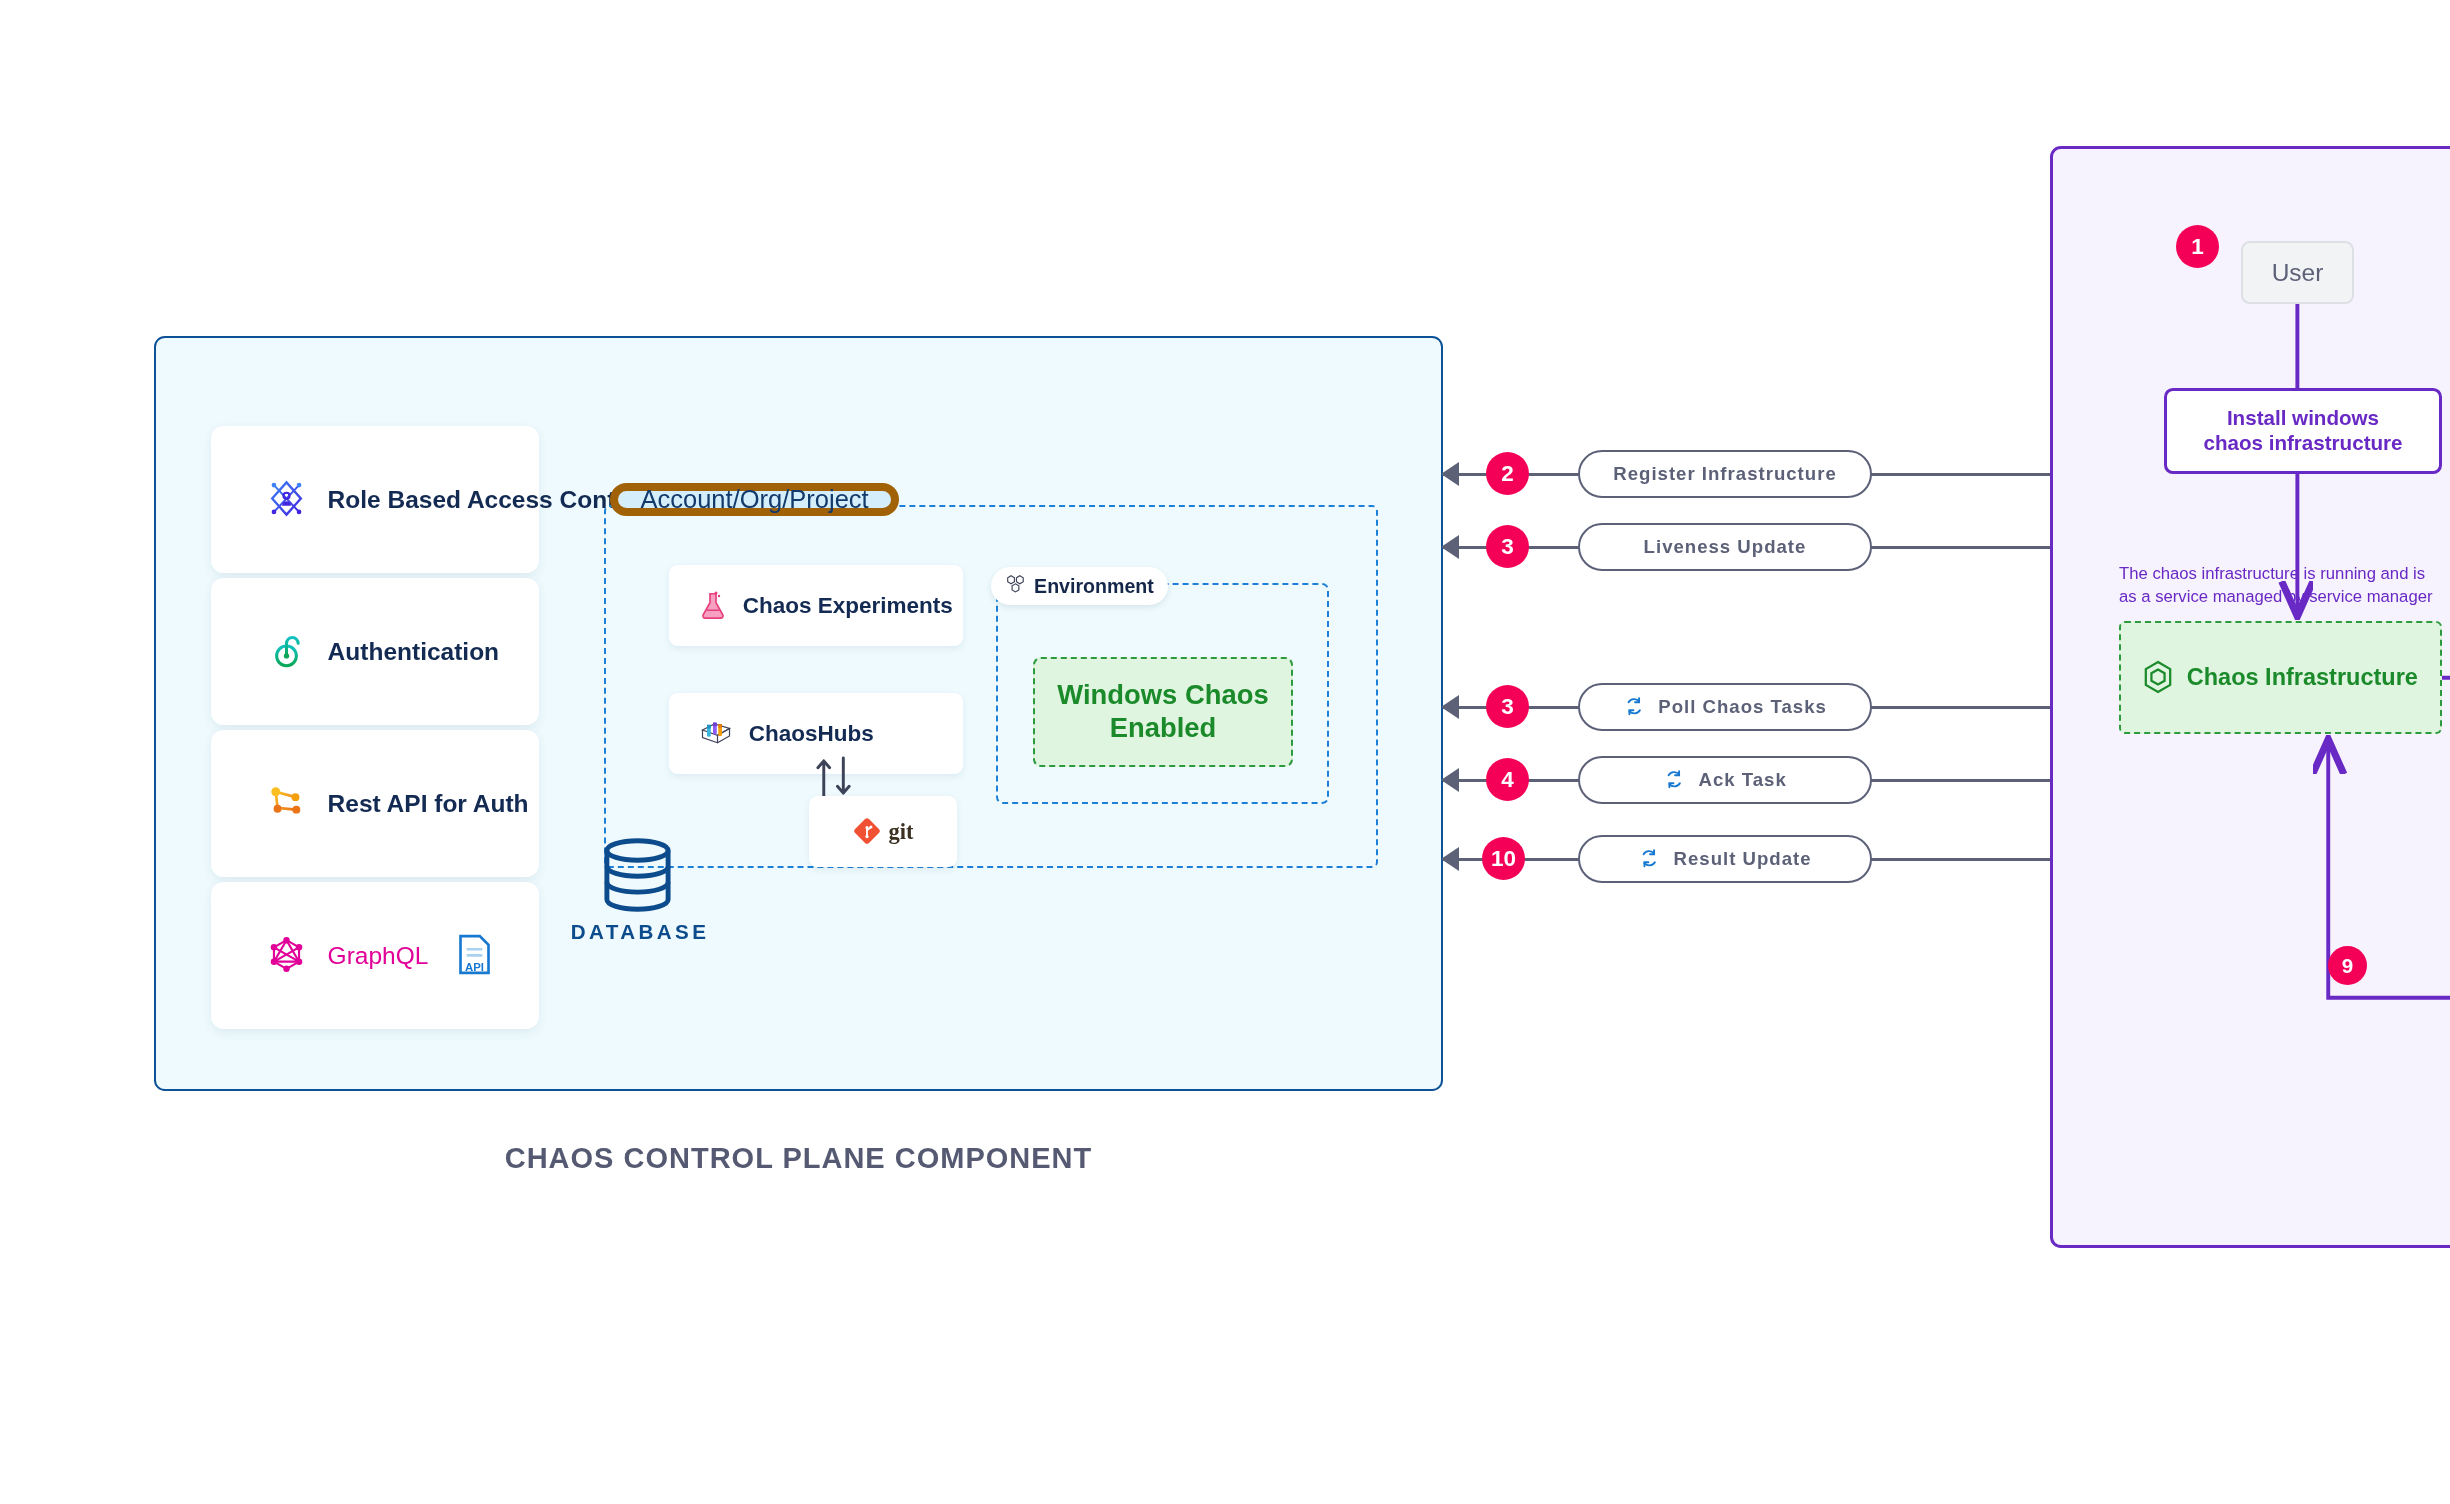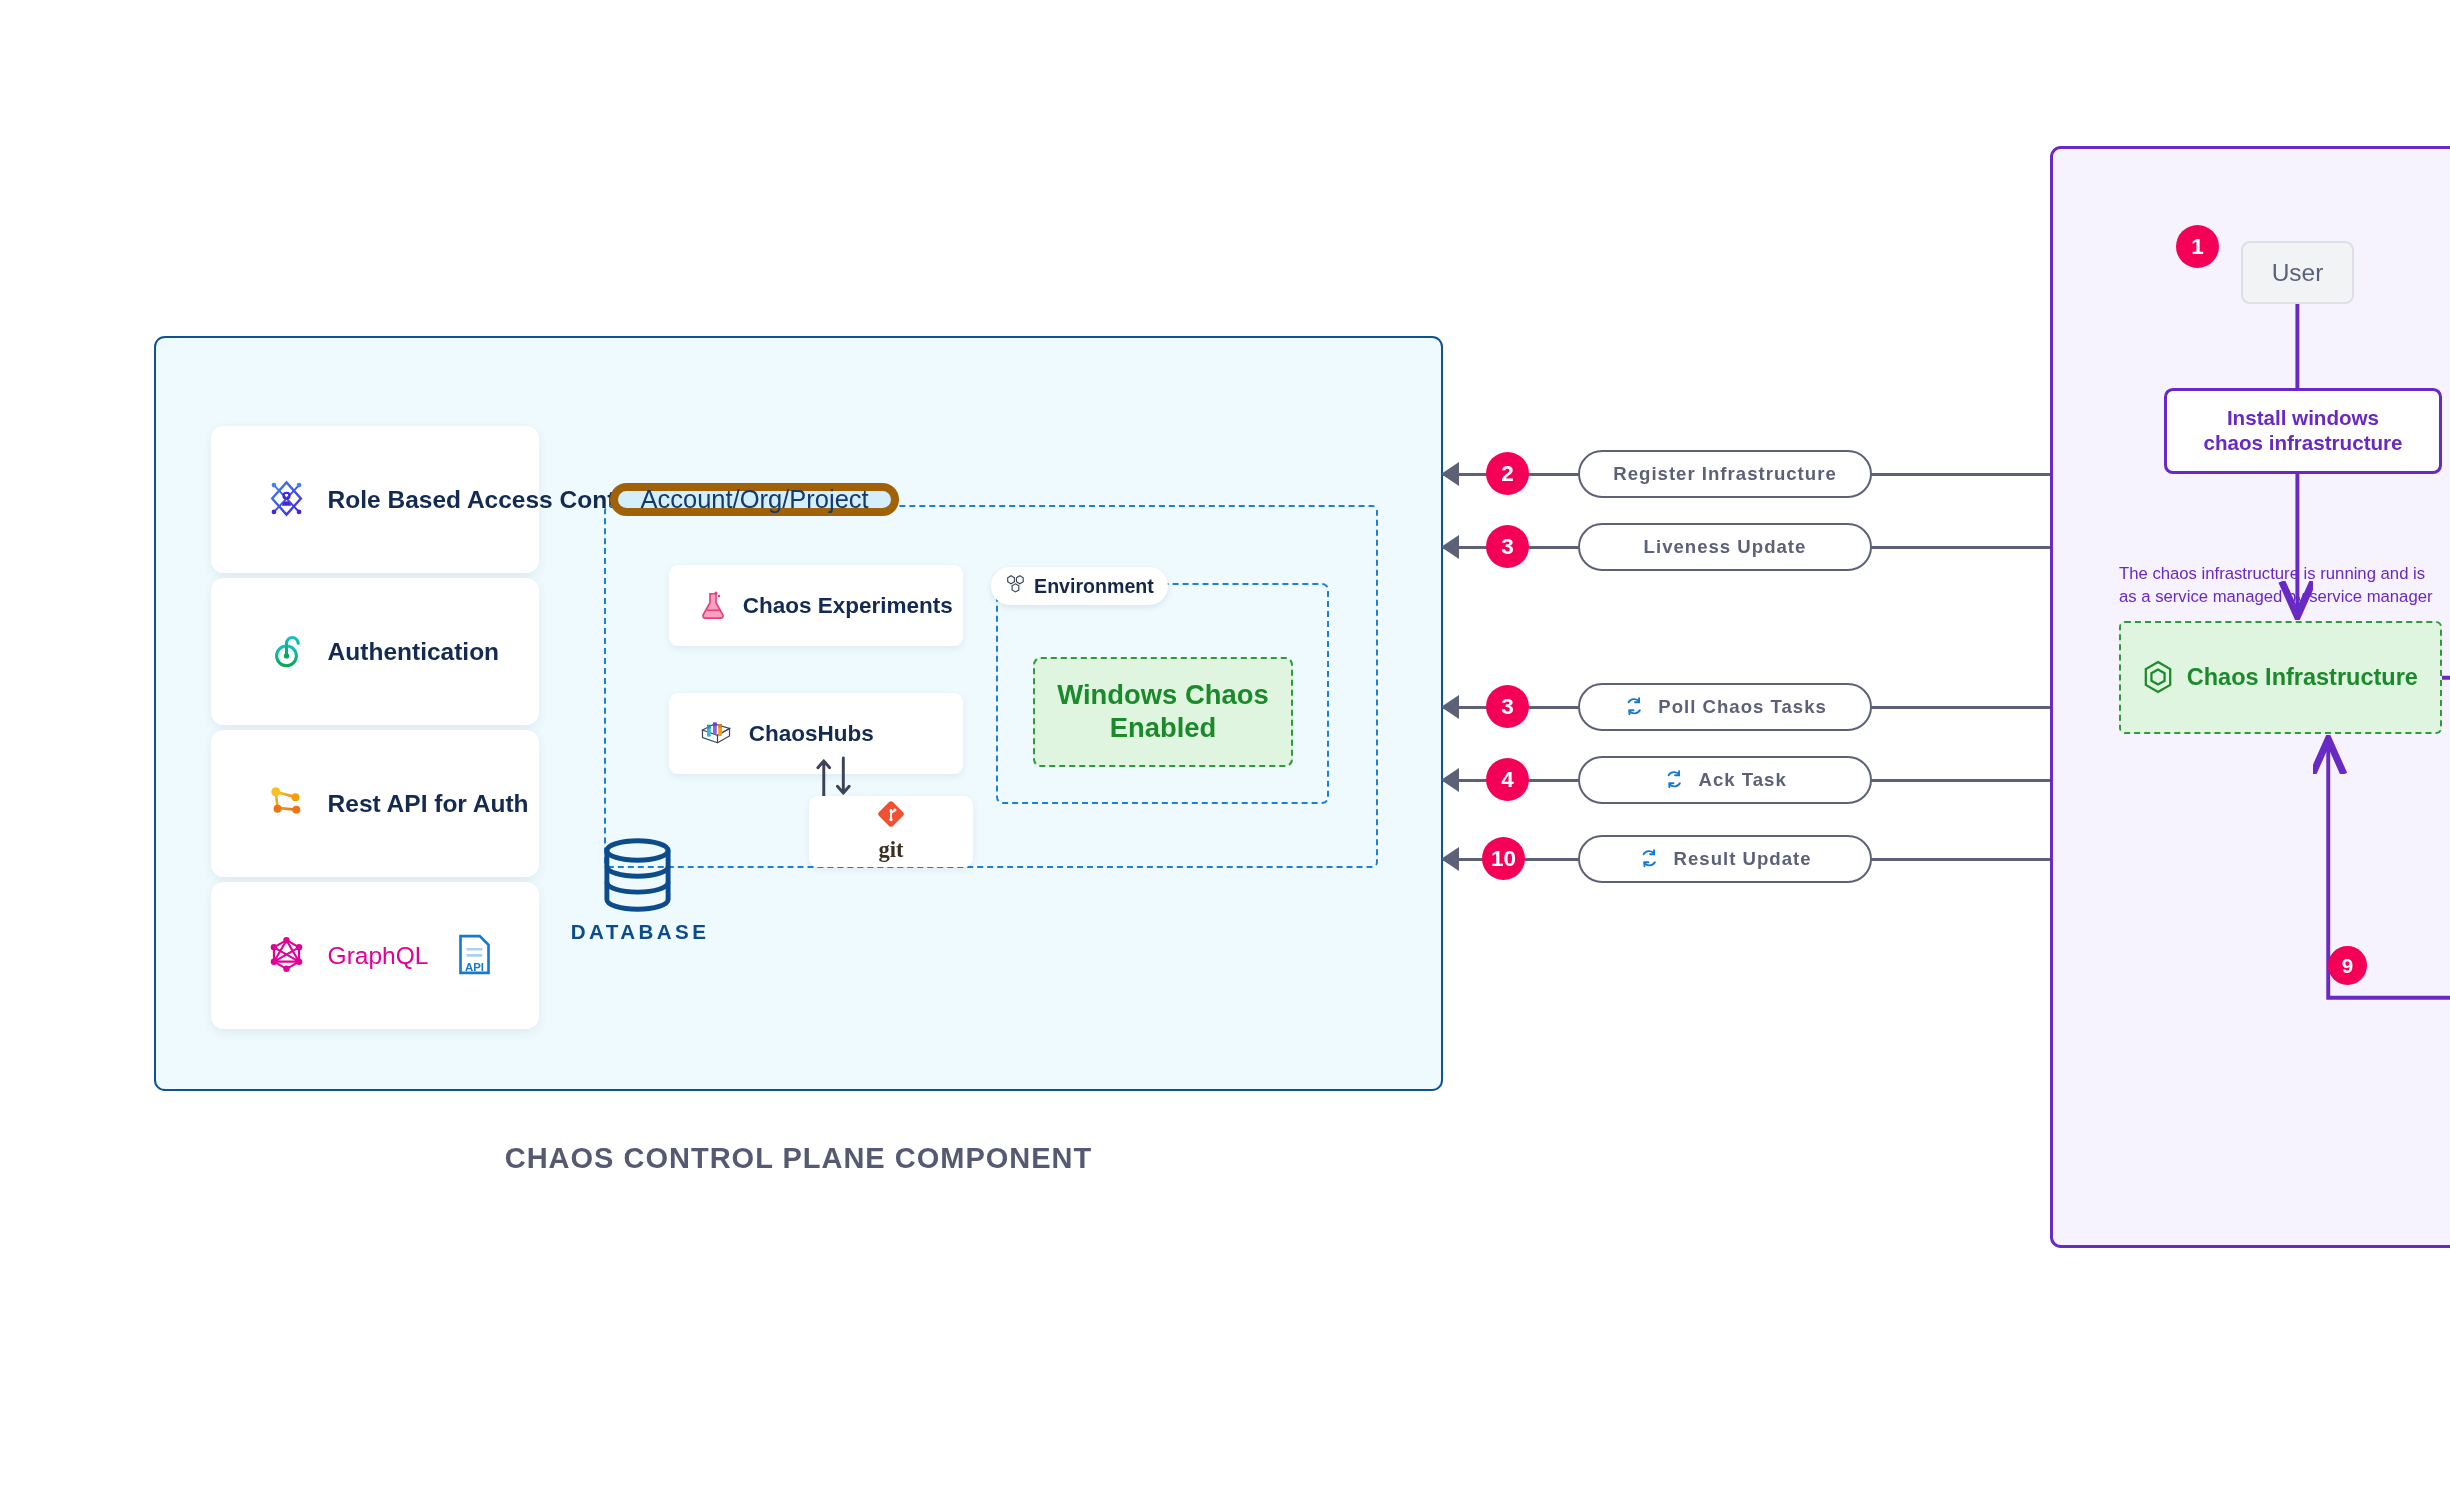--- a/index.html
+++ b/index.html
@@ -60,24 +60,24 @@
     border-radius: 8.8px;
     box-shadow: 0 2.9px 7.8px rgba(20,60,110,0.07);
     display: flex; align-items: center; gap: 14.7px;
     padding-left: 29px;
   }
   .inner-label { font-size: 22.5px; font-weight: bold; color: #132a52; white-space: nowrap; }
   #card-experiments { left: 669px; top: 565px; }
   #card-hubs       { left: 669px; top: 693px; }
   #card-git {
     position: absolute; left: 809px; top: 796px;
-    width: 164px; height: 71px;
+    width: 148px; height: 71px;
     background: #ffffff; border-radius: 8.8px;
     box-shadow: 0 2.9px 7.8px rgba(20,60,110,0.07);
-    display: flex; align-items: center; justify-content: center; gap: 7.8px; flex-direction: column;
+    display: flex; align-items: center; justify-content: center; gap: 7.8px;
   }
   #git-updown {
     position: absolute; left: 806px; top: 755px; width: 59px; height: 44px;
   }
   #db-icon { position: absolute; left: 602px; top: 837px; }
   #db-label {
     position: absolute; left: 559px; top: 920px; width: 162px;
     text-align: center; font-size: 20.6px; font-weight: bold;
     letter-spacing: 3.4px; color: #0d4c8c;
   }

